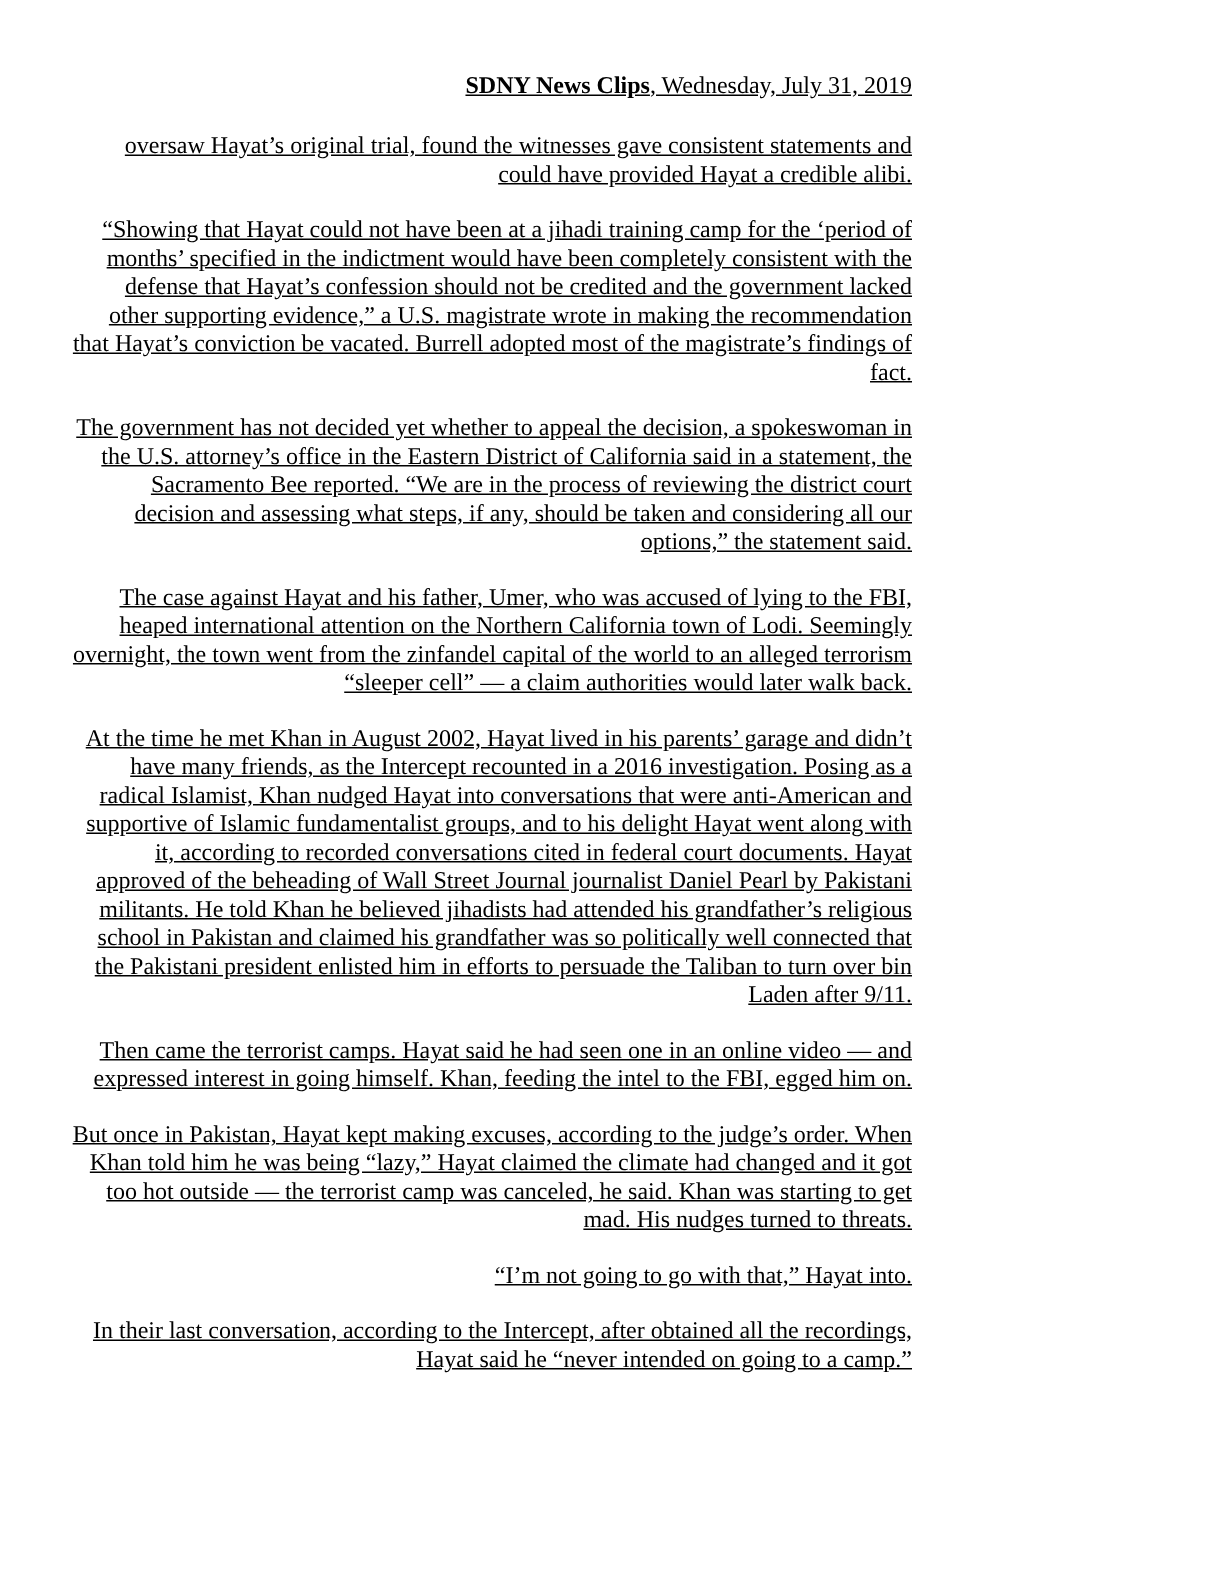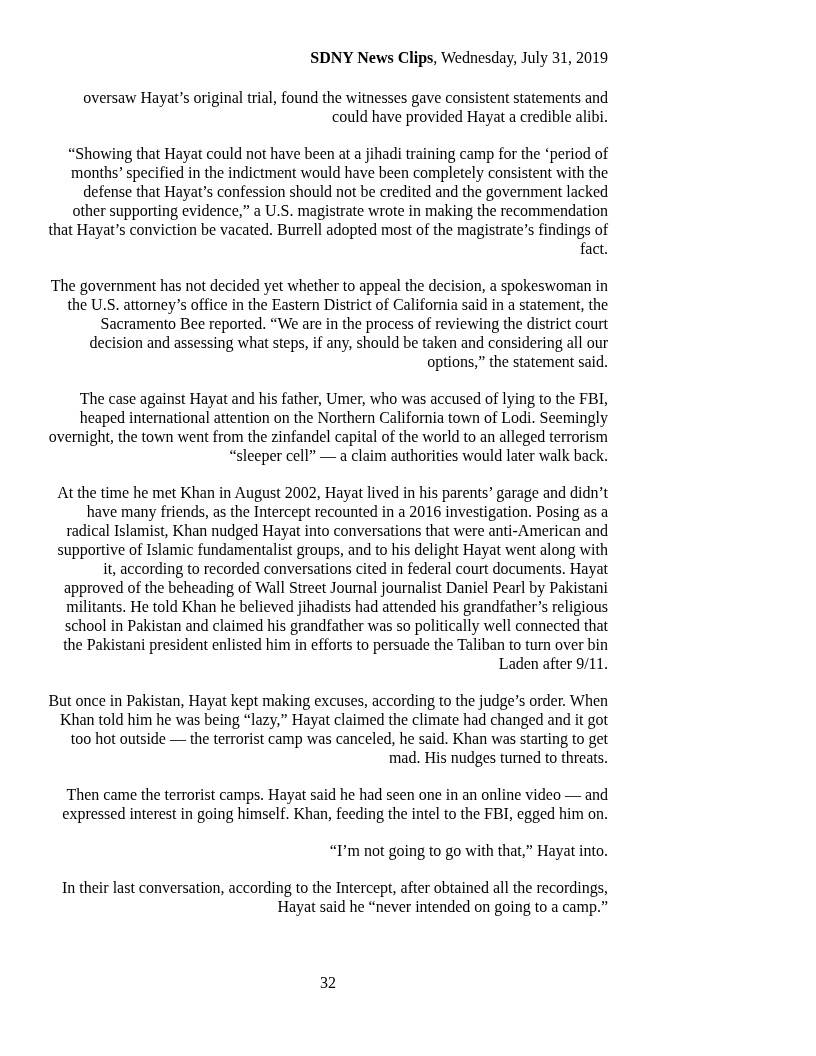--- a/index.html
+++ b/index.html
@@ -15,20 +15,21 @@
     color: #000000;
     position: relative;
     overflow: hidden;
   }
   .page {
     box-sizing: border-box;
     width: 656px;
     height: 1056px;
     padding: 48px 48px 0 47px;
     position: relative;
+    text-decoration: underline;
   }
   .doc-header {
     text-align: right;
     line-height: 19px;
     margin-bottom: 21px;
     white-space: nowrap;
   }
   .doc-header .hdr-bold {
     font-weight: bold;
   }
@@ -54,21 +55,20 @@
   <div class="doc-header">
     <span class="hdr-bold">SDNY News Clips</span><span>, Wednesday, July 31, 2019</span>
   </div>
 
   <div class="content">
     <p>oversaw Hayat’s original trial, found the witnesses gave consistent statements and could have provided Hayat a credible alibi.</p>
     <p>“Showing that Hayat could not have been at a jihadi training camp for the ‘period of months’ specified in the indictment would have been completely consistent with the defense that Hayat’s confession should not be credited and the government lacked other supporting evidence,” a U.S. magistrate wrote in making the recommendation that Hayat’s conviction be vacated. Burrell adopted most of the magistrate’s findings of fact.</p>
     <p>The government has not decided yet whether to appeal the decision, a spokeswoman in the U.S. attorney’s office in the Eastern District of California said in a statement, the Sacramento Bee reported. “We are in the process of reviewing the district court decision and assessing what steps, if any, should be taken and considering all our options,” the statement said.</p>
     <p>The case against Hayat and his father, Umer, who was accused of lying to the FBI, heaped international attention on the Northern California town of Lodi. Seemingly overnight, the town went from the zinfandel capital of the world to an alleged terrorism “sleeper cell” — a claim authorities would later walk back.</p>
     <p>At the time he met Khan in August 2002, Hayat lived in his parents’ garage and didn’t have many friends, as the Intercept recounted in a 2016 investigation. Posing as a radical Islamist, Khan nudged Hayat into conversations that were anti-American and supportive of Islamic fundamentalist groups, and to his delight Hayat went along with it, according to recorded conversations cited in federal court documents. Hayat approved of the beheading of Wall Street Journal journalist Daniel Pearl by Pakistani militants. He told Khan he believed jihadists had attended his grandfather’s religious school in Pakistan and claimed his grandfather was so politically well connected that the Pakistani president enlisted him in efforts to persuade the Taliban to turn over bin Laden after 9/11.</p>
+    <p>Then came the terrorist camps. Hayat said he had seen one in an online video — and expressed interest in going himself. Khan, feeding the intel to the FBI, egged him on.</p>
     <p>But once in Pakistan, Hayat kept making excuses, according to the judge’s order. When Khan told him he was being “lazy,” Hayat claimed the climate had changed and it got too hot outside — the terrorist camp was canceled, he said. Khan was starting to get mad. His nudges turned to threats.</p>
-    <p>Then came the terrorist camps. Hayat said he had seen one in an online video — and expressed interest in going himself. Khan, feeding the intel to the FBI, egged him on.</p>
     <p>“I’m not going to go with that,” Hayat into.</p>
     <p>In their last conversation, according to the Intercept, after obtained all the recordings, Hayat said he “never intended on going to a camp.”</p>
   </div>
 
-  <div class="page-number">32</div>
 
 </div>
 
 </body></html>

